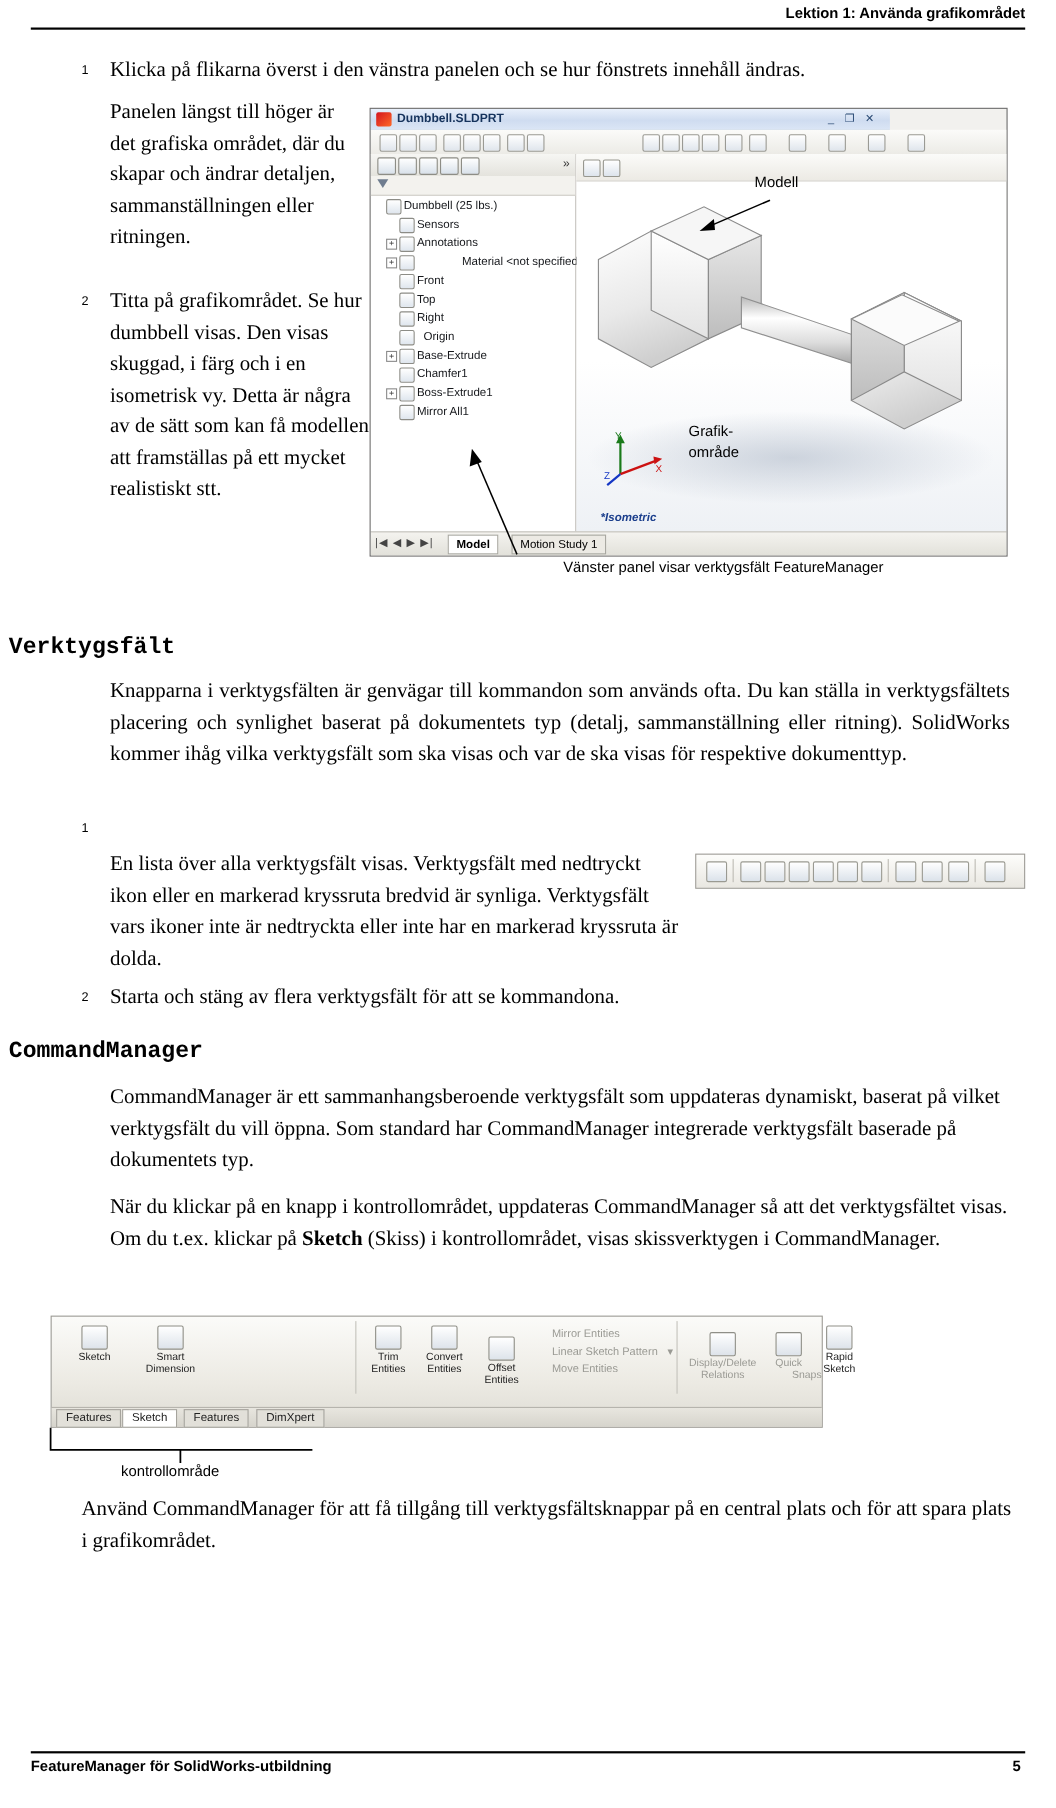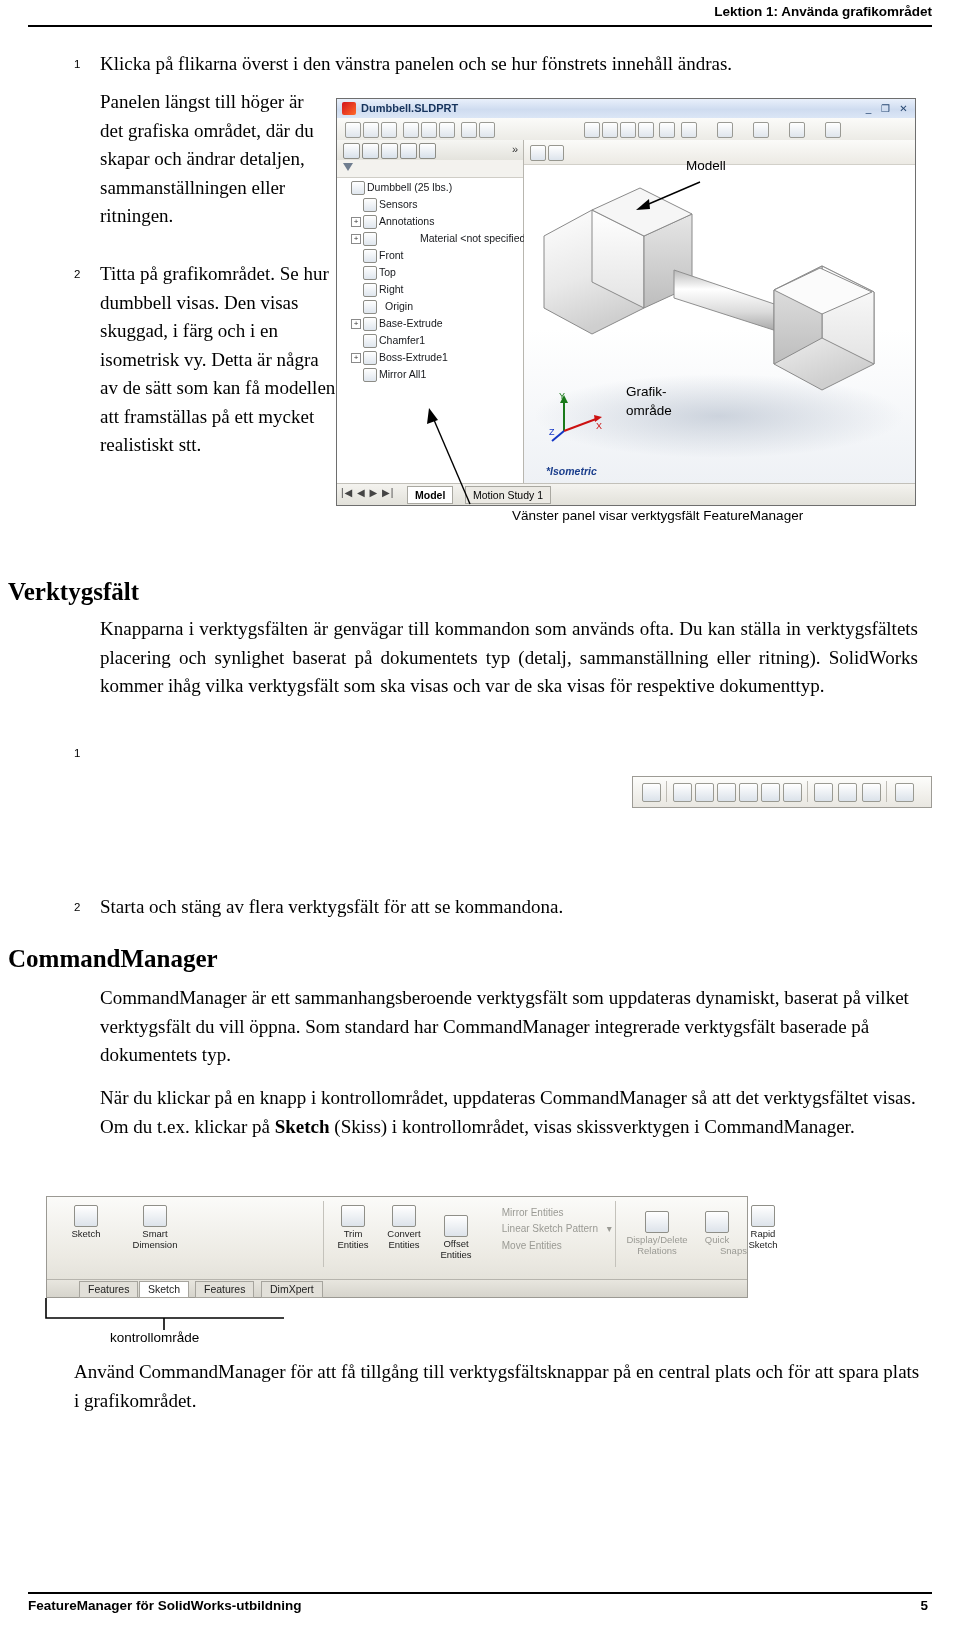--- a/index.html
+++ b/index.html
@@ -62,24 +62,23 @@
   
   .sw{
     position:absolute;left:336px;top:98px;width:578px;height:406px;
     border:1px solid #6e6e6e;
     background:#f2f1ee;
     font-family:"Liberation Sans", sans-serif;
     font-size:10.5px;
     overflow:hidden;
   }
   .sw-title{
-    position:absolute;left:0;top:0;width:561px;height:19px;
+    position:absolute;left:0;top:0;width:472px;height:19px;
     background:linear-gradient(to bottom,#e9f0fb 0%, #cfdcf0 55%, #dbe6f6 100%);
     border-bottom:1px solid #9db3cd;
-    padding-left:24px;
   }
   .sw-title-text{
     position:absolute;left:24px;top:3px;font-weight:bold;font-size:11px;color:#16335c;
   }
   .sw-logo{
     position:absolute;left:5px;top:3px;width:14px;height:13px;
     background:linear-gradient(135deg,#d3141e 0%, #ff6a2a 100%);
     border-radius:2px;
   }
   .sw-wbtn{
@@ -168,22 +167,22 @@
     font-size:10.5px;font-weight:bold;color:#1b3e8c;font-style:italic;
   }
 
   
   .callout{
     position:absolute;font-family:"Liberation Sans", sans-serif;font-size:13.5px;color:#000;
   }
 
   
   .h1{
-    position:absolute;font-family:Liberation Serif, serif;
-    font-weight:bold;font-size:25px;
+    position:absolute;font-family:Liberation Mono, monospace;
+    font-weight:bold;font-size:21px;
   }
 
   
   .tbstrip{
     position:absolute;left:632px;top:776px;width:298px;height:30px;
     border:1px solid #9d9b95;background:linear-gradient(to bottom,#fdfdfb,#e9e7e1);
   }
   .tbstrip .s{
     position:absolute;top:6px;width:17px;height:17px;
     border:1px solid #9a9a92;border-radius:2px;
@@ -205,21 +204,21 @@
     background:linear-gradient(to bottom,#ffffff,#dde3ea);
   }
   .cmrow{position:absolute;}
   .cm-tabs{
     position:absolute;left:0;bottom:0;width:700px;height:17px;
     background:linear-gradient(to bottom,#e8e6df,#d6d4cc);
     border-top:1px solid #b6b4ad;
   }
   .cm-tab{
     position:absolute;top:1px;height:15px;line-height:15px;padding:0 8px;
-    font-size:10.5px;border:1px solid #a6a49d;background:#e2e0d9;color:#222;margin-left:28px;
+    font-size:10.5px;border:1px solid #a6a49d;background:#e2e0d9;color:#222;
   }
   .cm-tab.sel{background:#ffffff;}
   .cmlabel{position:absolute;font-size:9.5px;color:#222;text-align:center;}
   .cmsep{position:absolute;top:4px;width:1px;height:66px;background:#c4c2bb;}
   .kontroll{
     position:absolute;font-family:"Liberation Sans", sans-serif;font-size:13.5px;
   }
 </style>
 </head>
 <body>
@@ -421,20 +420,21 @@
   <svg style="position:absolute;left:420px;top:404px;width:60px;height:106px;">
     <line x1="50" y1="100" x2="14" y2="16" stroke="#000" stroke-width="1.4"></line>
     <polygon points="9,4 7,20 18,16" fill="#000"></polygon>
   </svg>
 
   <div class="h1" style="left:8px;top:578px;">Verktygsfält</div>
   <div class="txt" style="left:100px;top:615px;width:818px;text-align:justify;">Knapparna i verktygsfälten är genvägar till kommandon som används ofta. Du kan ställa in verktygsfältets placering och synlighet baserat på dokumentets typ (detalj, sammanställning eller ritning). SolidWorks kommer ihåg vilka verktygsfält som ska visas och var de ska visas för respektive dokumenttyp.</div>
 
   <div class="num" style="left:74px;top:747px;">1</div>
 
+  <div class="txt" style="left:100px;top:772px;width:520px;">En lista över alla verktygsfält visas. Verktygsfält med nedtryckt ikon eller en markerad kryssruta bredvid är synliga. Verktygsfält vars ikoner inte är nedtryckta eller inte har en markerad kryssruta är dolda.</div>
 
   <div class="num" style="left:74px;top:901px;">2</div>
   <div class="txt" style="left:100px;top:893px;width:700px;" id="tb-step2"><span>Starta och stäng av flera verktygsfält för att se kommandona.</span></div>
 
   <div class="tbstrip">
     <div class="s" style="left:9px"></div>
     <div class="sep" style="left:33px"></div>
     <div class="s" style="left:40px"></div>
     <div class="s" style="left:62px"></div>
     <div class="s" style="left:84px"></div>

